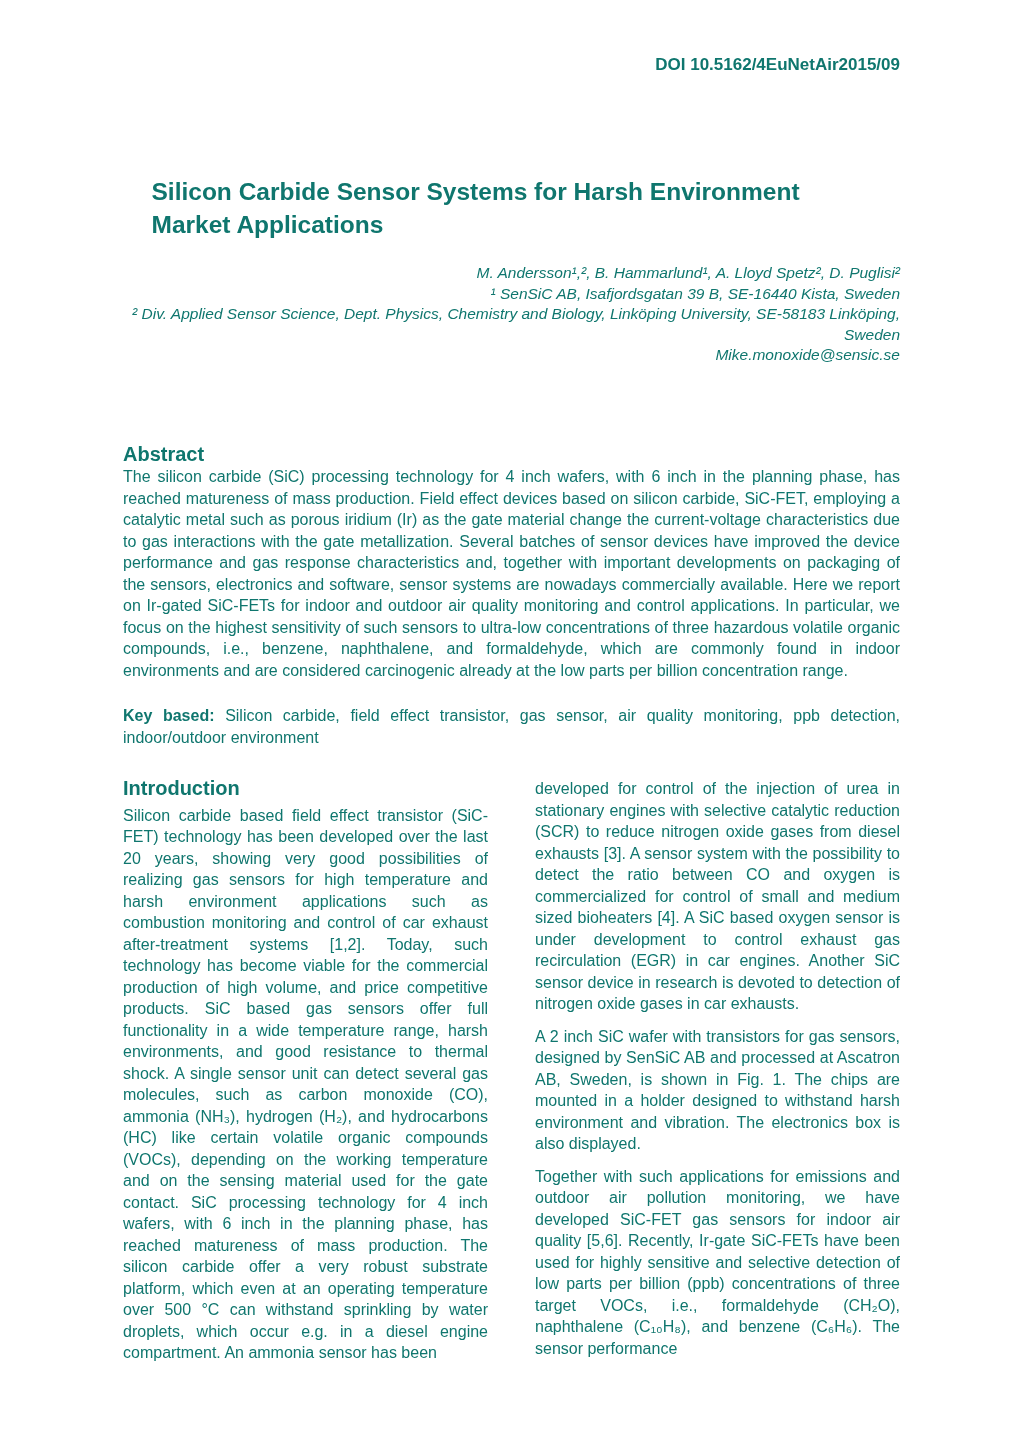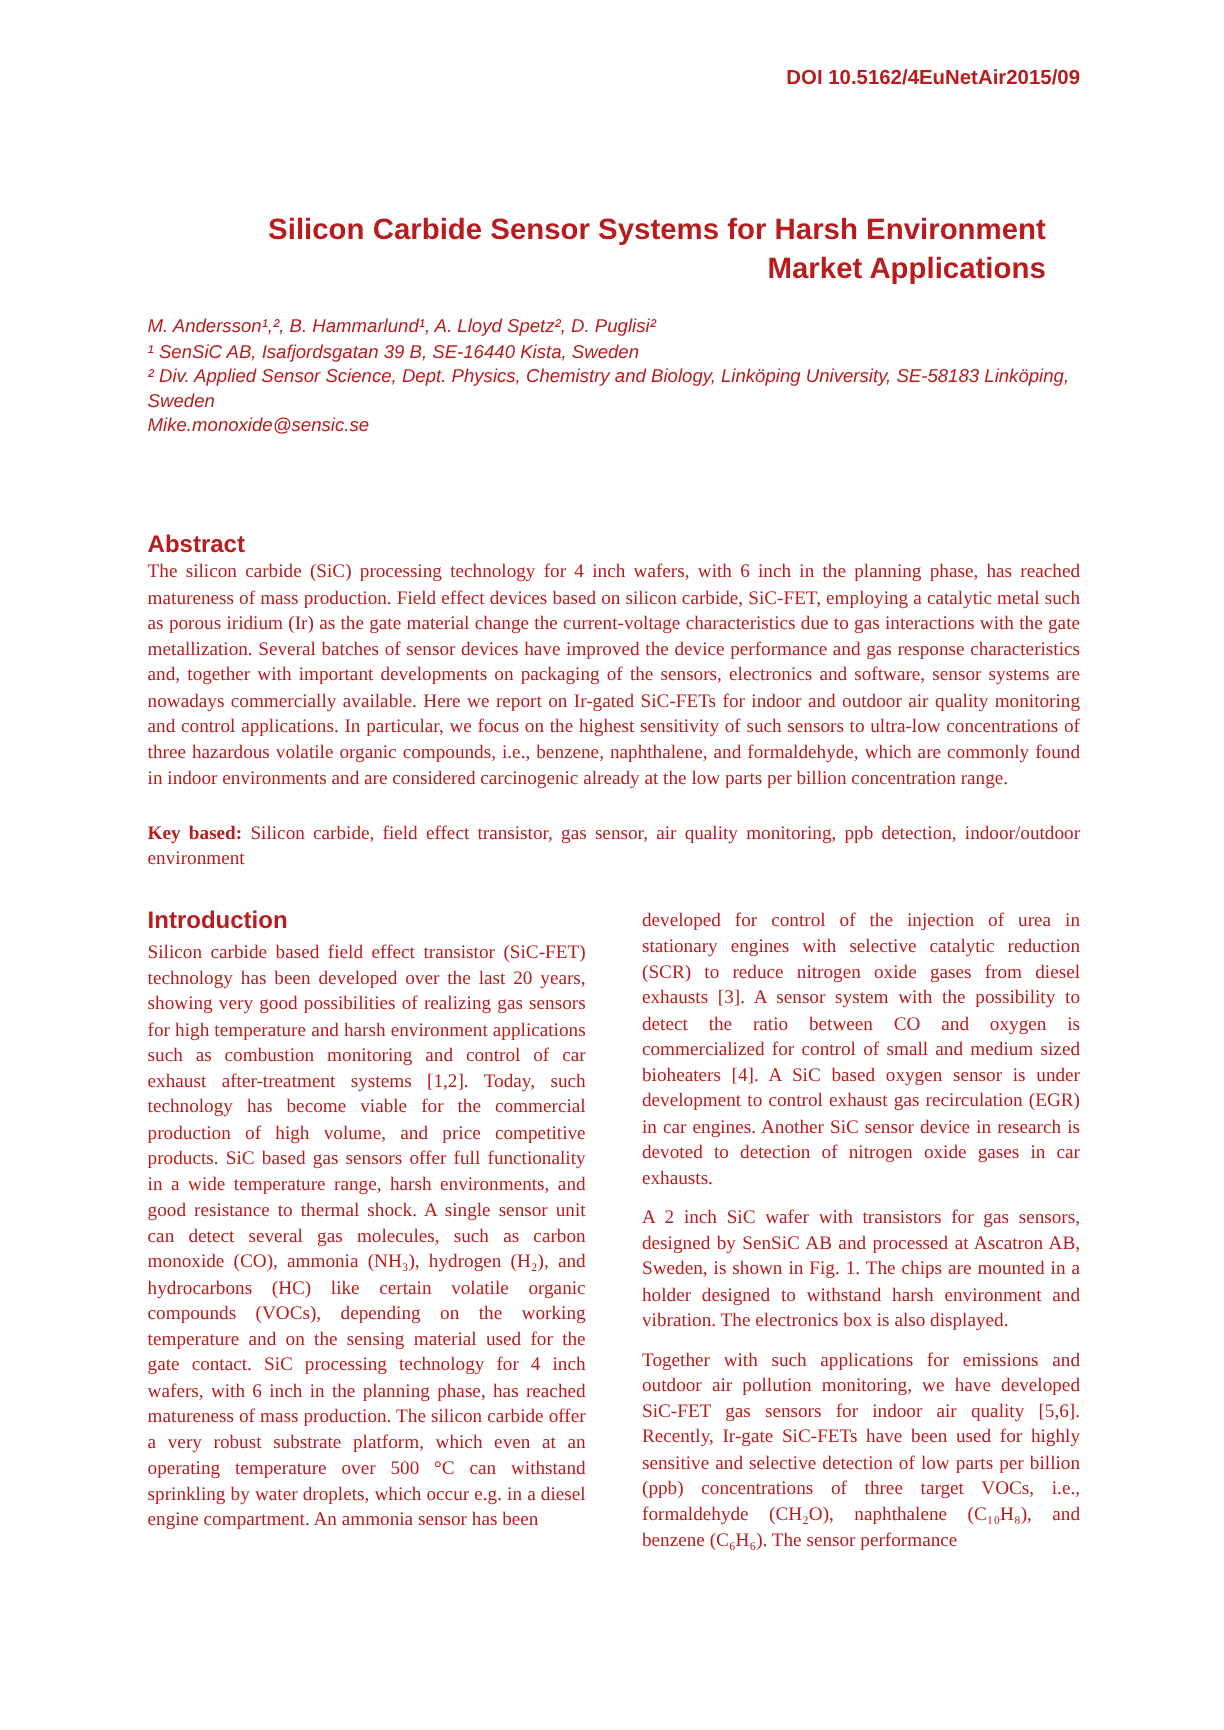--- a/index.html
+++ b/index.html
@@ -1,62 +1,61 @@
 <!DOCTYPE html>
 <html><head>
 <meta charset="utf-8">
 <style>
   html, body { margin: 0; padding: 0; background: #ffffff; }
   .page {
     width: 1020px;
     height: 1442px;
     margin: 0 auto;
     background: #ffffff;
-    color: #b91c1c;
+    color: #0f766e;
     font-family: "Liberation Sans", "DejaVu Sans", sans-serif;
     box-sizing: border-box;
     padding: 55px 120px 0 123px;
     overflow: hidden;
     position: relative;
   }
   .doi {
     text-align: right;
     font-weight: bold;
     font-size: 17px;
     line-height: 20px;
   }
   .title {
     margin: 100px auto 0 auto;
     max-width: 720px;
-    text-align: right;
+    text-align: left;
     font-size: 24.5px;
     font-weight: bold;
     line-height: 33px;
   }
   .authors-block {
     margin-top: 22px;
-    text-align: left;
+    text-align: right;
     font-style: italic;
     font-size: 15.5px;
     line-height: 20.5px;
   }
   .authors-block .line { margin: 0; }
   .abstract-section { margin-top: 78px; }
   .section-heading {
     font-weight: bold;
     font-size: 20px;
     line-height: 21.5px;
     margin: 0 0 1px 0;
   }
   .body-text {
     font-size: 16px;
     line-height: 21.5px;
     text-align: justify;
     margin: 0;
-    font-family: Liberation Serif, serif;
   }
   .keywords { margin-top: 24px; }
   .columns {
     margin-top: 30px;
     display: flex;
     gap: 47px;
   }
   .col {
     width: 365px;
     flex: 0 0 365px;

